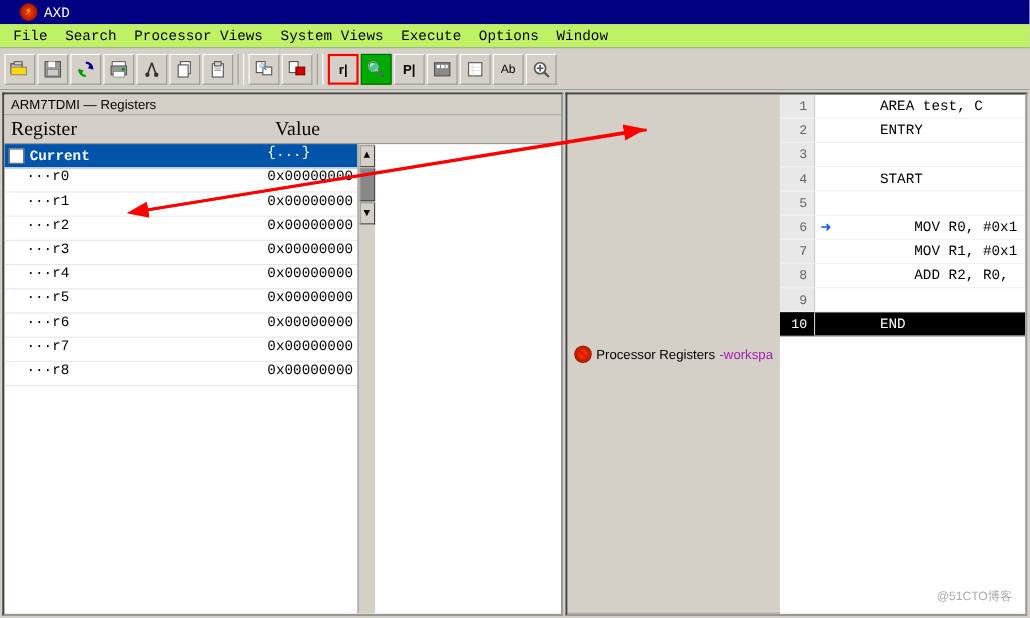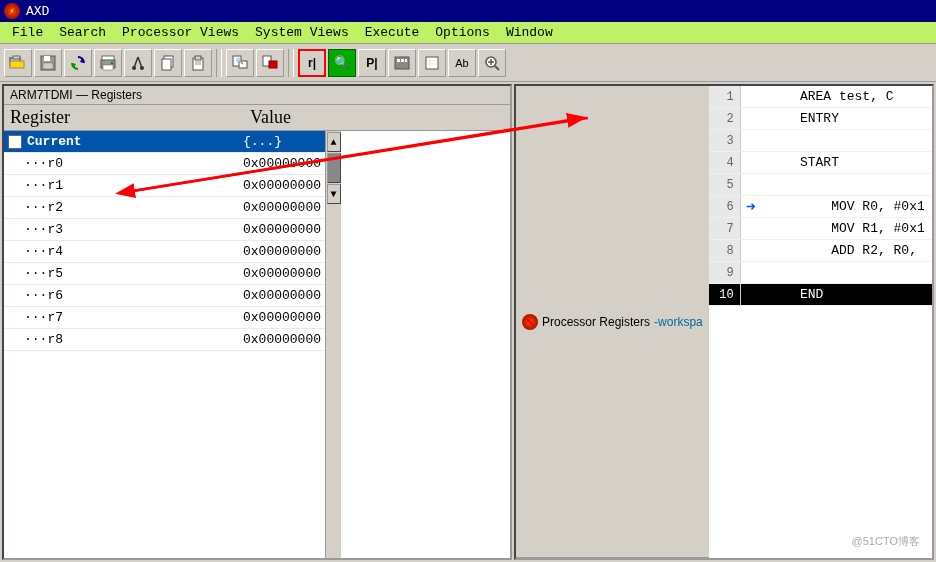--- a/index.html
+++ b/index.html
@@ -9,21 +9,21 @@
       background: #d4d0c8;
       width: 936px;
       height: 562px;
       overflow: hidden;
     }
 
     
     .title-bar {
       background: #000080;
       color: white;
-      padding: 2px 4px;
+      padding: 2px 18px;
       display: flex;
       align-items: center;
       gap: 6px;
       height: 22px;
     }
     .title-icon {
       width: 16px; height: 16px;
       background: radial-gradient(circle, #ff4400, #880000);
       border-radius: 50%;
       display: inline-block;
@@ -127,21 +127,20 @@
     .reg-header-cell:first-child { width: 240px; }
     .reg-header-cell:last-child { flex: 1; }
 
     .reg-rows {
       height: calc(100% - 24px);
       overflow-y: auto;
       overflow-x: hidden;
     }
     .reg-row {
       display: flex;
-      align-items: center;
       height: 22px;
       border-bottom: 1px solid #e8e8e8;
     }
     .reg-row.selected {
       background: #0055aa;
       color: white;
     }
     .reg-name {
       width: 235px;
       padding: 0 4px 0 20px;
@@ -487,21 +486,21 @@
         <div style="flex:1;"></div>
         <div style="width:14px; height:20px; background:#d4d0c8; border:1px outset #999; margin:1px auto; display:flex; align-items:center; justify-content:center; font-size:10px; cursor:pointer; margin-top:auto;">▼</div>
       </div>
     </div>
   </div>
 
   <div class="right-panel">
     <div class="right-panel-title">
       <span class="proc-icon"></span>
       <span>Processor Registers</span>
-        <span style="color:#0369a1;">-workspa</span>
+        <span style="color:#a21caf;">-workspa</span>
     </div>
     <div class="code-area">
 
       <div class="code-row">
         <div class="code-linenum">1</div>
         <div class="code-arrow"></div>
         <div class="code-text">    AREA test, C</div>
       </div>
 
       <div class="code-row">

